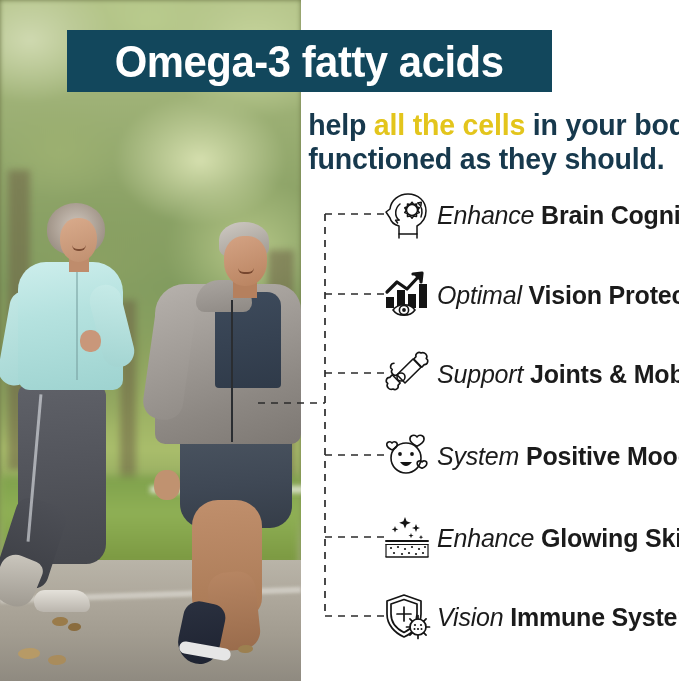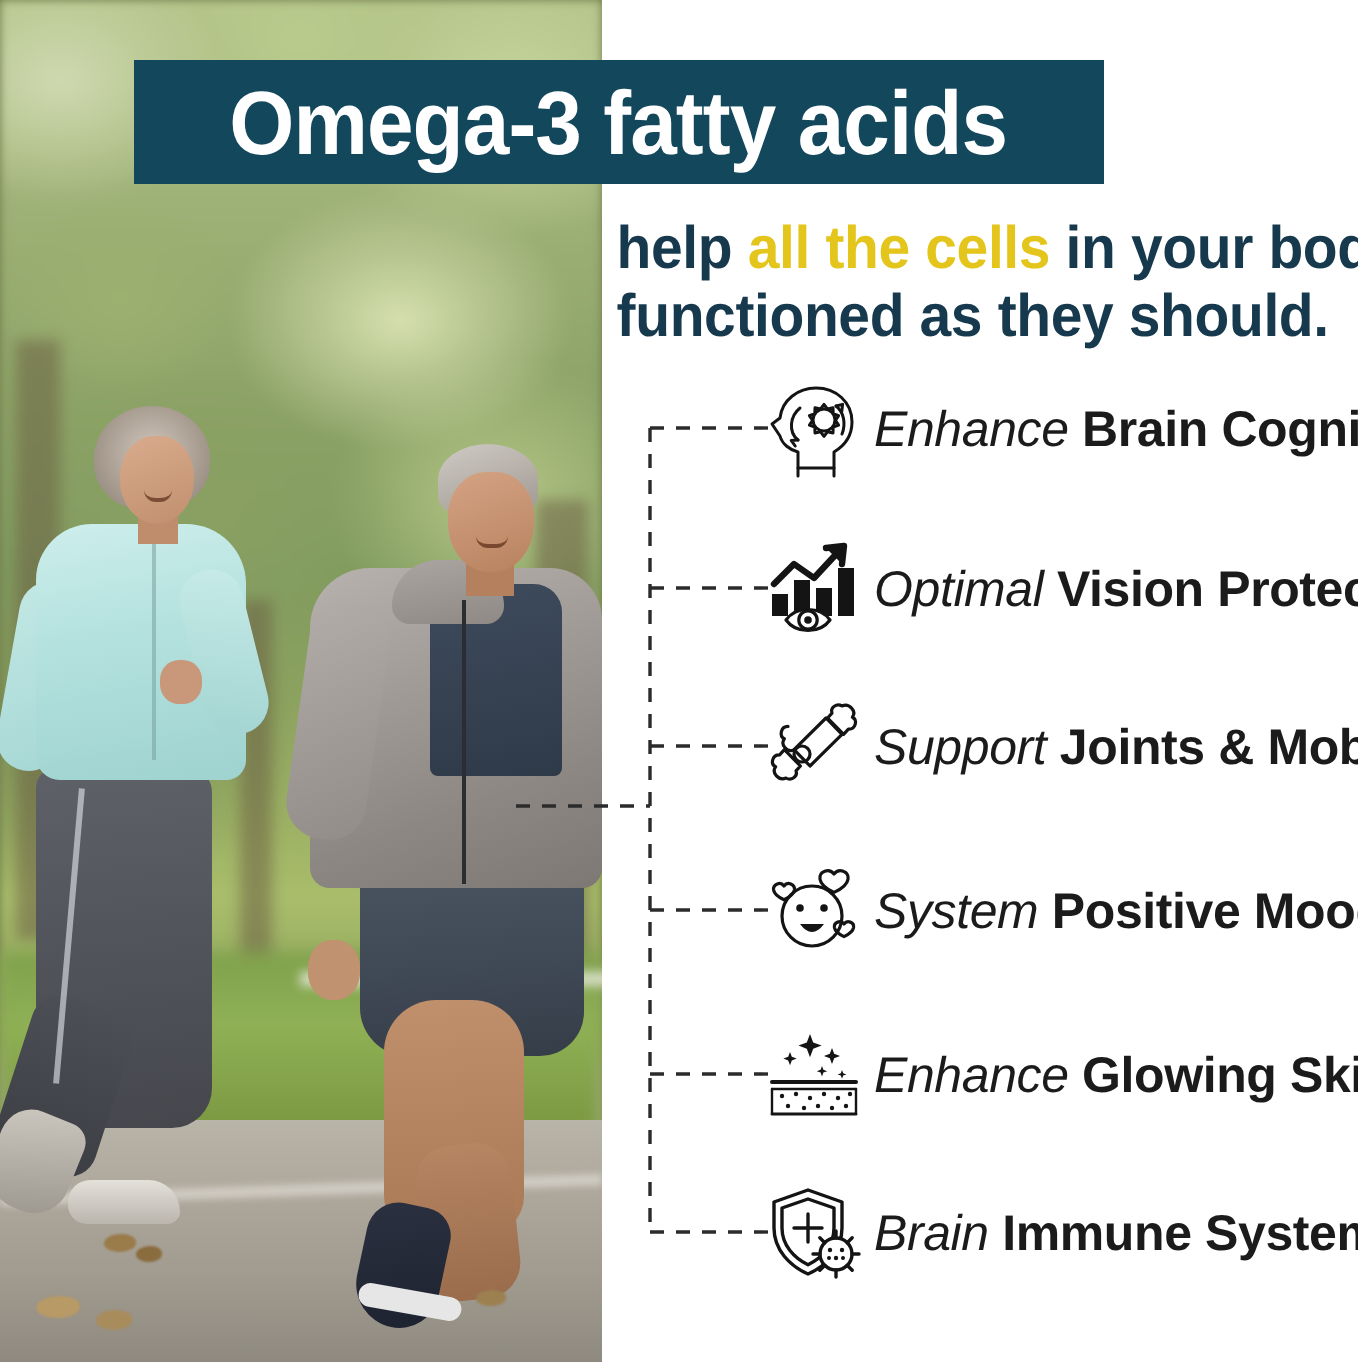--- a/index.html
+++ b/index.html
@@ -435,16 +435,16 @@
           <path d="M29.4 40.6 l-2.5 2.5"></path>
         <g fill="#141414" stroke="none">
           <circle cx="32" cy="33" r="1.1"></circle>
             <circle cx="38" cy="33" r="1.1"></circle>
           <circle cx="35" cy="37" r="1.1"></circle>
             <circle cx="31.5" cy="37" r="1.0"></circle>
           <circle cx="38.5" cy="37" r="1.0"></circle>
         </g>
       </svg>
     </span>
-    <span class="b-text"><span class="lead">Brain</span> <span class="strong">Immune System</span></span>
+    <span class="b-text"><span class="lead">Vision</span> <span class="strong">Immune System</span></span>
   </div>
 
 </div>
 
 </body></html>

